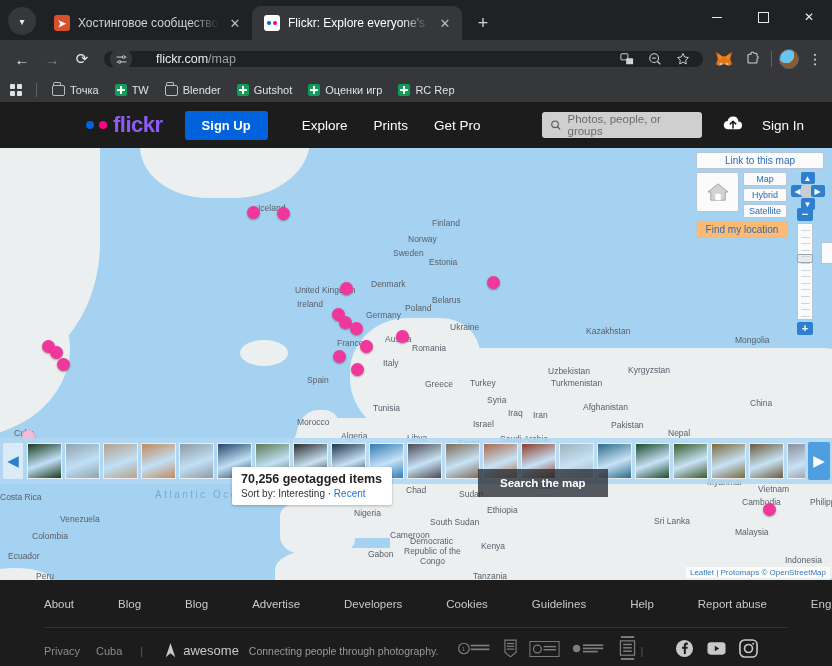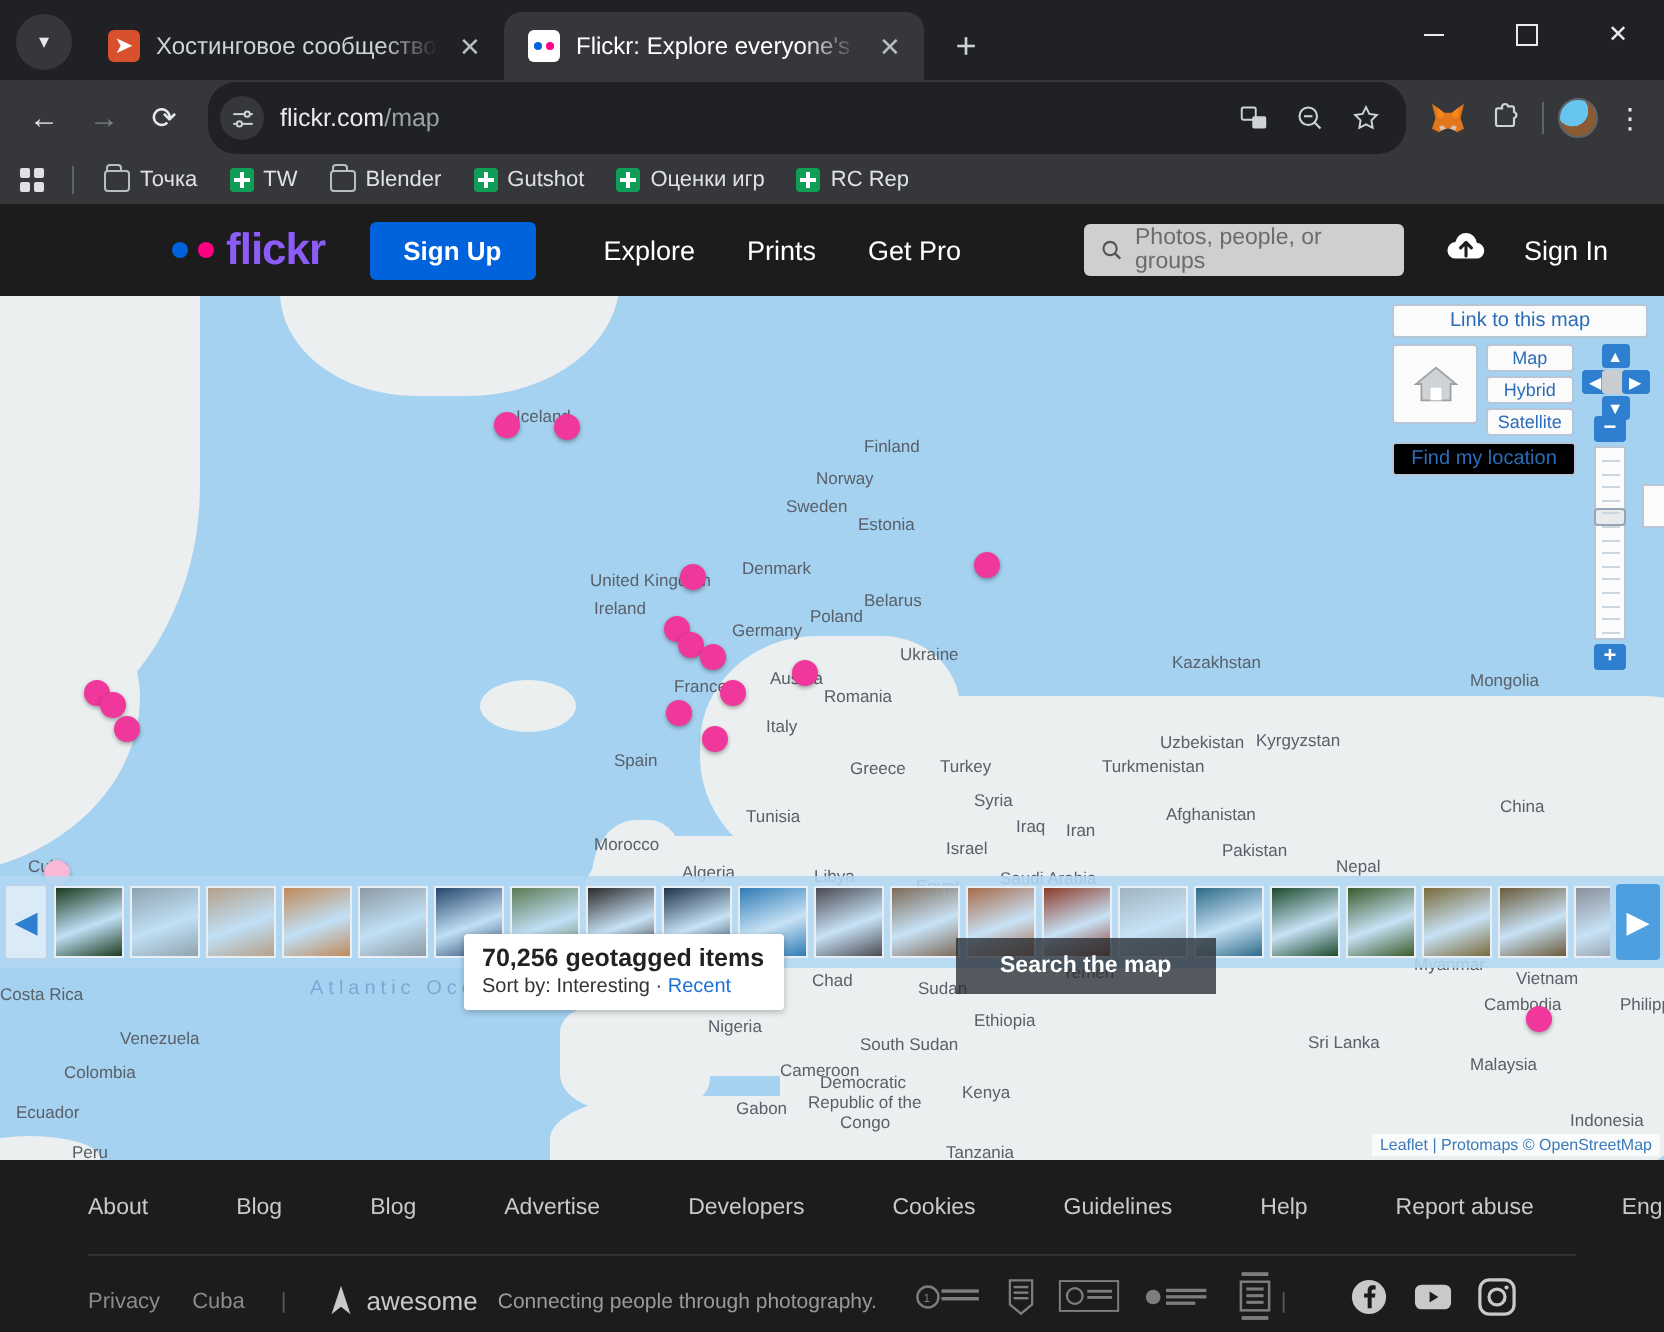--- a/index.html
+++ b/index.html
@@ -42,23 +42,23 @@
   .wc { width: 46px; height: 34px; display: flex; align-items: center; justify-content: center;
         color: #e8eaed; font-size: 12px; }
   .wc.min::after { content: ""; width: 10px; height: 1px; background: #e8eaed; }
   .wc.max::after { content: ""; width: 9px; height: 9px; border: 1px solid #e8eaed; }
 
   .toolbar { height: 38px; background: #35373a; display: flex; align-items: center;
              padding: 0 8px; gap: 2px; }
   .navbtn { width: 28px; height: 28px; border-radius: 50%; display: flex;
             align-items: center; justify-content: center; color: #e8eaed; font-size: 15px; }
   .navbtn.dim { color: #7e8286; }
-  .omnibox { flex: 1; height: 36px; background: #202124; border-radius: 14px;
+  .omnibox { flex: 1; height: 16px; background: #202124; border-radius: 14px;
              display: flex; align-items: center; padding: 0 6px 0 6px; margin-left: 6px;
-             gap: 8px; }
+             gap: 24px; }
   .omni-icon { width: 22px; height: 22px; border-radius: 50%; background: #35373a;
                display: flex; align-items: center; justify-content: center; flex: none; }
   .omni-url { flex: 1; font-size: 12.5px; color: #9aa0a6; white-space: nowrap; }
   .omni-url b { color: #e8eaed; font-weight: normal; }
   .omni-actions { display: flex; align-items: center; gap: 6px; padding-right: 3px; }
   .omni-actions .ib { width: 22px; height: 22px; display: flex; align-items: center;
                       justify-content: center; color: #cfd2d6; font-size: 12px; }
   .tbright { display: flex; align-items: center; gap: 7px; padding-left: 8px; }
   .ext { width: 22px; height: 22px; display: flex; align-items: center; justify-content: center; }
   .divider-v { width: 1px; height: 16px; background: #5f6368; }
@@ -125,21 +125,21 @@
   .ctl-types div { background: #fbfbfb; border: 1px solid #b6c6d6; color: #2b6cb8;
                    text-align: center; font-size: 9px; padding: 1px 0; border-radius: 2px; }
   .ctl-pan { position: relative; width: 34px; height: 40px; }
   .pbtn { position: absolute; width: 14px; height: 12px; background: #2f7fd0; color: #fff;
           border-radius: 2px; font-size: 8px; display: flex; align-items: center;
           justify-content: center; }
   .pbtn.up { left: 10px; top: 0; } .pbtn.dn { left: 10px; top: 26px; }
   .pbtn.lf { left: 0; top: 13px; } .pbtn.rt { left: 20px; top: 13px; }
   .pcenter { position: absolute; left: 10px; top: 13px; width: 14px; height: 12px;
              background: #c9ccd0; border-radius: 2px; }
-  .ctl-find { background: #000000; border: 1px solid #b6c6d6; color: #2b6cb8;
+  .ctl-find { background: #fdba74; border: 1px solid #b6c6d6; color: #2b6cb8;
               text-align: center; padding: 2px 0; border-radius: 2px; margin-top: 3px; width: 92px; }
   .zoomctl { position: absolute; right: 19px; top: 60px; width: 16px; }
   .zbtn { width: 16px; height: 13px; background: #2f7fd0; color: #fff; border-radius: 2px;
           font-size: 11px; line-height: 12px; text-align: center; font-weight: bold; }
   .ztrack { width: 16px; height: 97px; background: #fbfbfb; border: 1px solid #b6c6d6;
             margin: 2px 0; position: relative; }
   .ztick { position: absolute; left: 3px; width: 9px; height: 1px; background: #cdd5dd; }
   .zthumb { position: absolute; left: -1px; top: 30px; width: 16px; height: 9px;
             background: #e8eaec; border: 1px solid #96a6b6; border-radius: 2px; }
 
@@ -376,21 +376,21 @@
         <div class="mlabel" style="left: 450px; top: 174px;">Ukraine</div>
         <div class="mlabel" style="left: 337px; top: 190px;">France</div>
         <div class="mlabel" style="left: 385px; top: 186px;">Austria</div>
         <div class="mlabel" style="left: 412px; top: 195px;">Romania</div>
         <div class="mlabel" style="left: 383px; top: 210px;">Italy</div>
         <div class="mlabel" style="left: 307px; top: 227px;">Spain</div>
         <div class="mlabel" style="left: 425px; top: 231px;">Greece</div>
         <div class="mlabel" style="left: 470px; top: 230px;">Turkey</div>
         <div class="mlabel" style="left: 586px; top: 178px;">Kazakhstan</div>
         <div class="mlabel" style="left: 735px; top: 187px;">Mongolia</div>
-        <div class="mlabel" style="left: 580px; top: 218px;">Uzbekistan</div>
+        <div class="mlabel" style="left: 548px; top: 218px;">Uzbekistan</div>
         <div class="mlabel" style="left: 628px; top: 217px;">Kyrgyzstan</div>
         <div class="mlabel" style="left: 551px; top: 230px;">Turkmenistan</div>
         <div class="mlabel" style="left: 583px; top: 254px;">Afghanistan</div>
         <div class="mlabel" style="left: 611px; top: 272px;">Pakistan</div>
         <div class="mlabel" style="left: 533px; top: 262px;">Iran</div>
         <div class="mlabel" style="left: 668px; top: 280px;">Nepal</div>
         <div class="mlabel" style="left: 750px; top: 250px;">China</div>
         <div class="mlabel" style="left: 487px; top: 247px;">Syria</div>
         <div class="mlabel" style="left: 508px; top: 260px;">Iraq</div>
         <div class="mlabel" style="left: 473px; top: 271px;">Israel</div>

